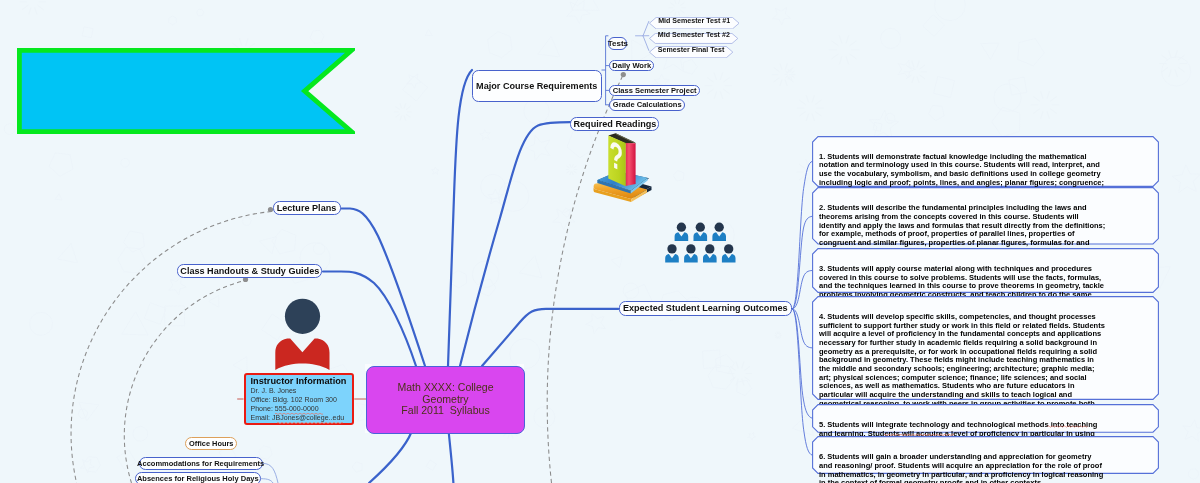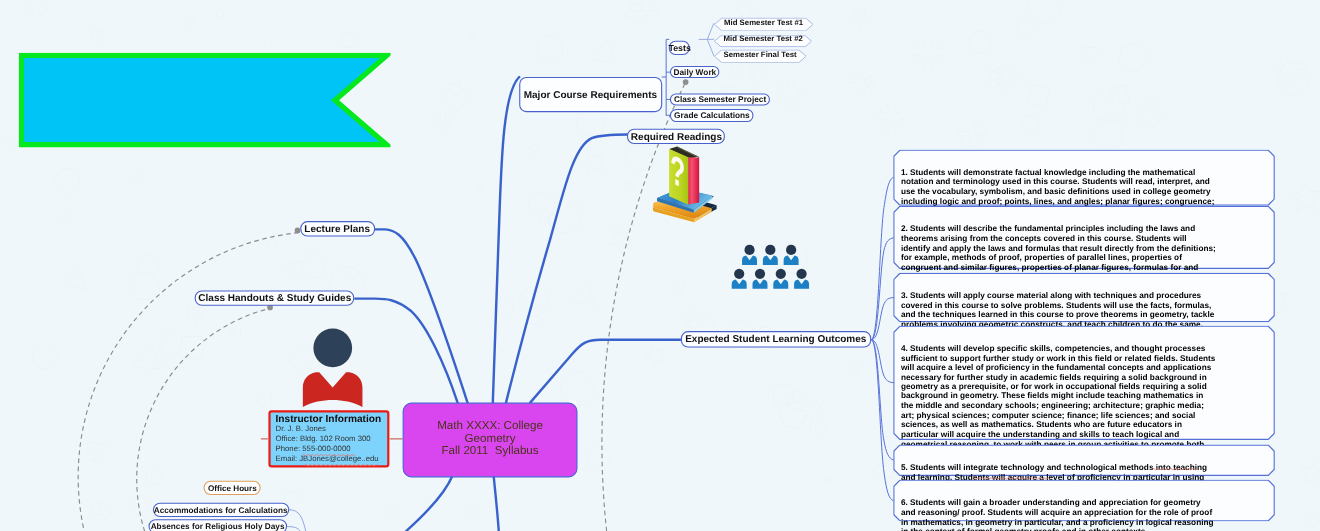--- a/index.html
+++ b/index.html
@@ -669,21 +669,21 @@
     <path d="M1047.5 426.5 q1 -1.3 2 0 t2 0 t2 0 t2 0 t2 0 t2 0 t2 0 t2 0 t2 0 t2 0 t2 0 t2 0 t2 0 t2 0 t2 0 t2 0 t2 0 t2 0 t2 0 t2 0"></path>
     <path d="M884 434.9 q1 -1.3 2 0 t2 0 t2 0 t2 0 t2 0 t2 0 t2 0 t2 0 t2 0 t2 0 t2 0 t2 0 t2 0 t2 0 t2 0 t2 0 t2 0 t2 0 t2 0 t2 0 t2 0 t2 0 t2 0 t2 0 t2 0 t2 0 t2 0 t2 0 t2 0 t2 0 t2 0 t2 0 t2 0 t2 0 t2 0"></path>
   </g>
 </svg>
 
 <div class="node rnode lv1" id="n-major">Major Course Requirements</div>
 <div class="node rnode lv1" id="n-readings">Required Readings</div>
 <div class="node rnode lv1" id="n-outcomes">Expected Student Learning Outcomes</div>
 <div class="node rnode lv1" id="n-lecture">Lecture Plans</div>
 <div class="node rnode lv1" id="n-handouts">Class Handouts &amp; Study Guides</div>
-<div class="node rnode lv1" id="n-accom">Accommodations for Calculations</div>
+<div class="node rnode lv1" id="n-accom">Accommodations for Requirements</div>
 <div class="node rnode lv1" id="n-absence">Absences for Religious Holy Days</div>
 
 <div class="node rnode lv2" id="n-tests">Tests</div>
 <div class="node rnode lv2" id="n-daily">Daily Work</div>
 <div class="node rnode lv2" id="n-project">Class Semester Project</div>
 <div class="node rnode lv2" id="n-grade">Grade Calculations</div>
 
 <div class="hex" id="h0" style="left: 648.9px; top: 15.2px; width: 90.6px; height: 12.4px;"><svg width="90.6" height="12.4" viewBox="0 0 90.6 12.4">
         <path d="M7.13 0.45 H83.47 L90.14999999999999 6.2 L83.47 11.950000000000001 H7.13 L0.45 6.2 Z" fill="#fcfdff" stroke="#a6b4e4" stroke-width="0.85"></path>
       </svg><div class="hexlabel">Mid Semester Test #1</div></div>

